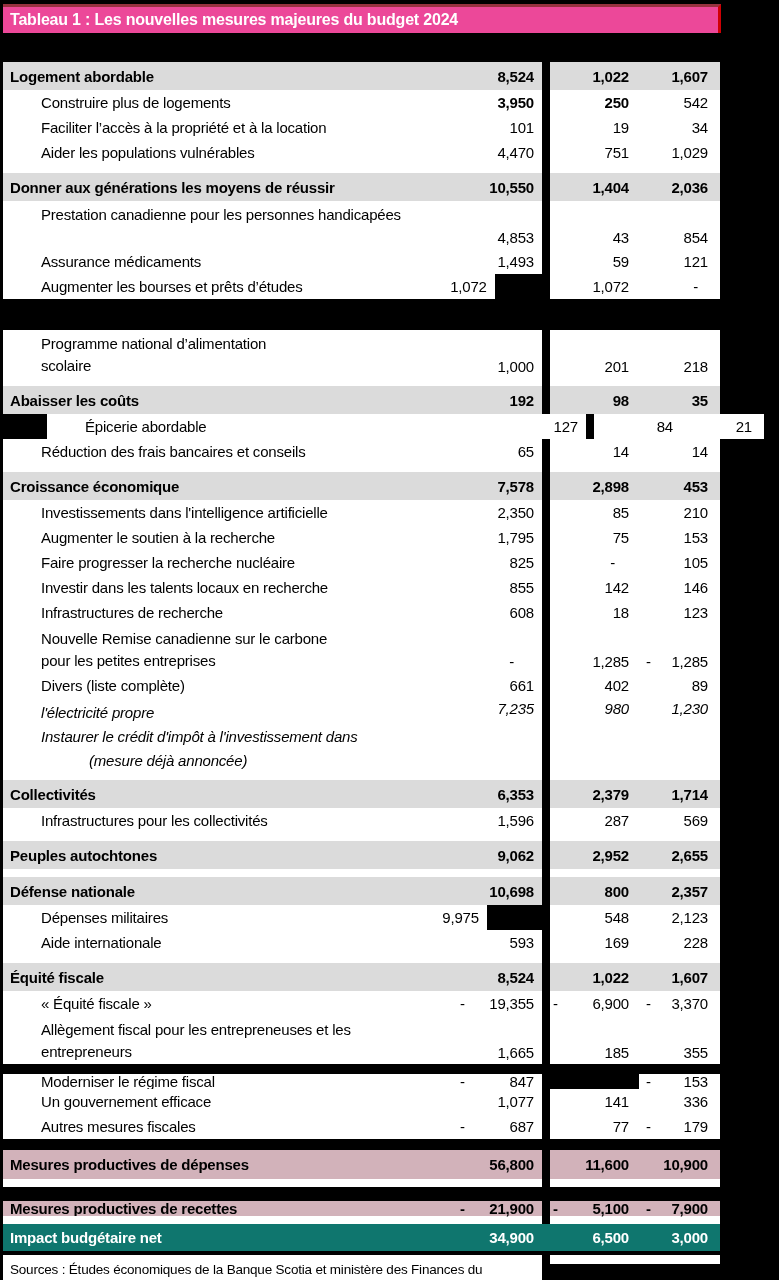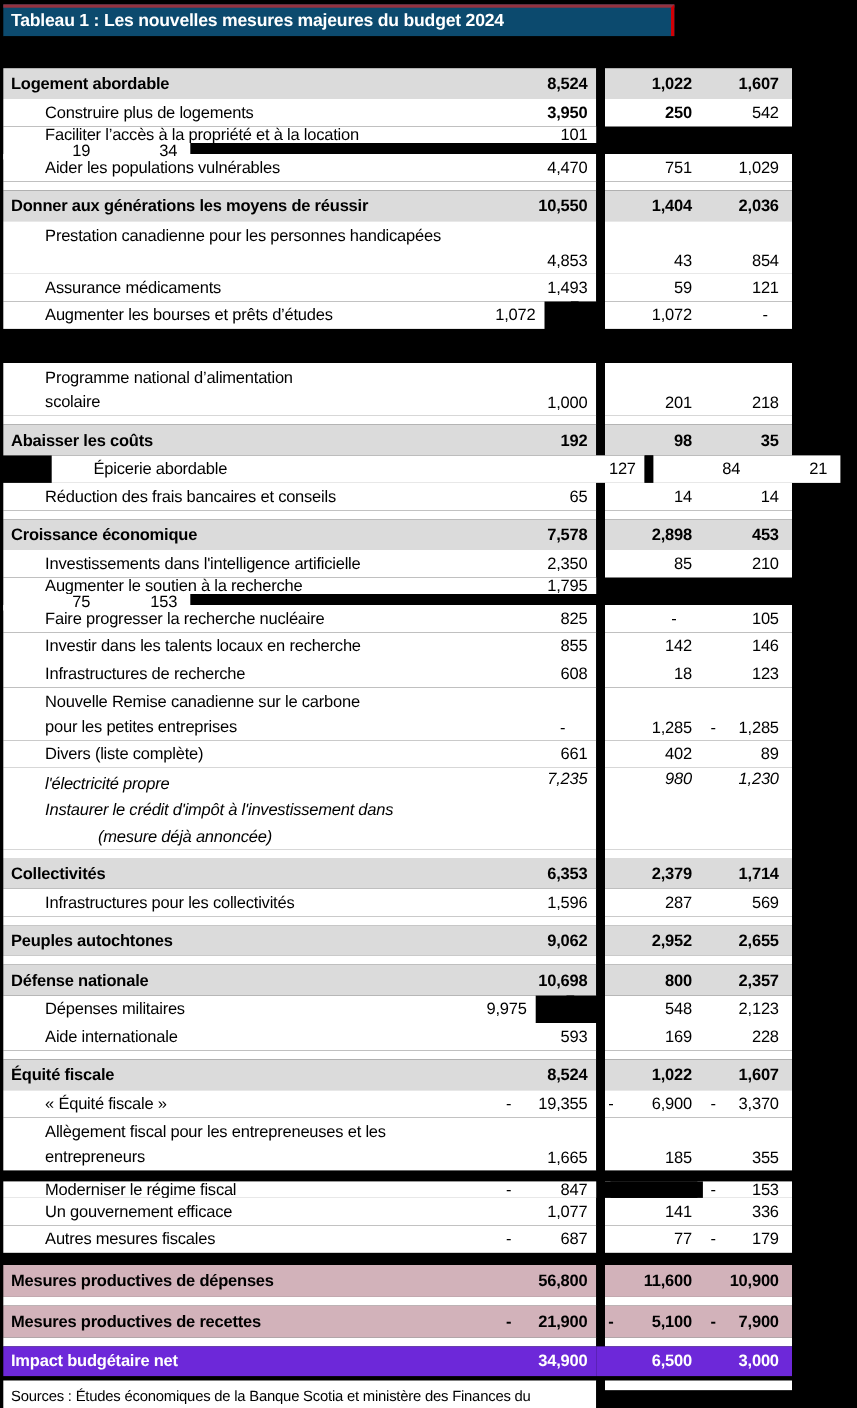--- a/index.html
+++ b/index.html
@@ -2,36 +2,36 @@
 <html><head>
 <meta charset="utf-8">
 <style>
   html,body{margin:0;padding:0;}
   body{
     width:779px;height:1280px;background:#000;overflow:hidden;position:relative;
     font-family:"Liberation Sans","DejaVu Sans",sans-serif;color:#000;
   }
   .page{position:absolute;left:3px;top:4px;width:718px;}
   .title-bar{
-    box-sizing:border-box;height:29px;width:610px;background:#0c4a6e;
+    box-sizing:border-box;height:29px;width:718px;background:#ec4899;
     border-top:3px solid #96323F;border-right:3px solid #CF0005;
     color:#fff;font-weight:bold;font-size:16px;letter-spacing:-0.2px;
     display:flex;align-items:center;padding-left:7px;
   }
   .redacted-header{height:29px;background:#000;}
   .row{display:flex;width:717px;font-size:15px;letter-spacing:-0.2px;line-height:1;}
   .left{width:539px;display:flex;background:#fff;}
   .gut{width:8px;background:#000;}
   .right{width:170px;display:flex;background:#fff;}
   .t-section .left,.t-section .right{background:#DBDBDB;}
   .t-section{font-weight:bold;}
   .t-total .left,.t-total .right{background:#D2B2BA;}
   .t-total{font-weight:bold;}
   .t-impact{font-weight:bold;color:#fff;}
-  .t-impact .left,.t-impact .right,.t-impact .gut{background:#6d28d9;}
+  .t-impact .left,.t-impact .right,.t-impact .gut{background:#0f766e;}
   .lbl{flex:1;display:flex;flex-direction:column;justify-content:center;padding-left:38px;box-sizing:border-box;}
   .t-section .lbl,.t-total .lbl,.t-impact .lbl{padding-left:7px;}
   .multi .lbl{justify-content:flex-start;padding-top:3px;}
   .lbl .ln{line-height:22px;}
   .row.h3 .ln{line-height:24px;}
   .ln.indent{padding-left:48px;}
   .italic .lbl{font-style:italic;}
   .italic .v span{font-style:italic;}
   .v{position:relative;display:flex;align-items:center;justify-content:flex-end;box-sizing:border-box;}
   .v1{width:112px;padding-right:8px;}
@@ -99,21 +99,21 @@
         <div class="gut"></div>
         <div class="right">
           <div class="v v2">
             <span class="b">250</span>
           </div>
           <div class="v v3">
             <span>542</span>
           </div>
         </div>
       </div>
-      <div class="row t-sub" style="height: 25px; flex-direction: column;">
+      <div class="row t-sub" style="height: 25px;">
         <div class="left">
           <div class="lbl">
             <span>Faciliter l’accès à la propriété et à la location</span>
           </div>
           <div class="v v1">
             <span>101</span>
           </div>
         </div>
         <div class="gut"></div>
         <div class="right">
@@ -344,21 +344,21 @@
         <div class="gut"></div>
         <div class="right">
           <div class="v v2">
             <span>85</span>
           </div>
           <div class="v v3">
             <span>210</span>
           </div>
         </div>
       </div>
-      <div class="row t-sub" style="height: 25px; flex-direction: column;">
+      <div class="row t-sub" style="height: 25px;">
         <div class="left">
           <div class="lbl">
             <span>Augmenter le soutien à la recherche</span>
           </div>
           <div class="v v1">
             <span>1,795</span>
           </div>
         </div>
         <div class="gut"></div>
         <div class="right">
@@ -764,21 +764,21 @@
           <div class="v v3">
             <span>10,900</span>
           </div>
         </div>
       </div>
       <div class="row sp-white" style="height: 8px;">
         <div class="left"></div>
         <div class="gut"></div>
         <div class="right"></div>
       </div>
-      <div class="row t-total" style="height: 29px;">
+      <div class="row t-total" style="height: 29px; align-items: flex-end;">
         <div class="left">
           <div class="lbl">
             <span>Mesures productives de recettes</span>
           </div>
           <div class="v v1">
             <span class="minus">-</span>
             <span>21,900</span>
           </div>
         </div>
         <div class="gut"></div>

